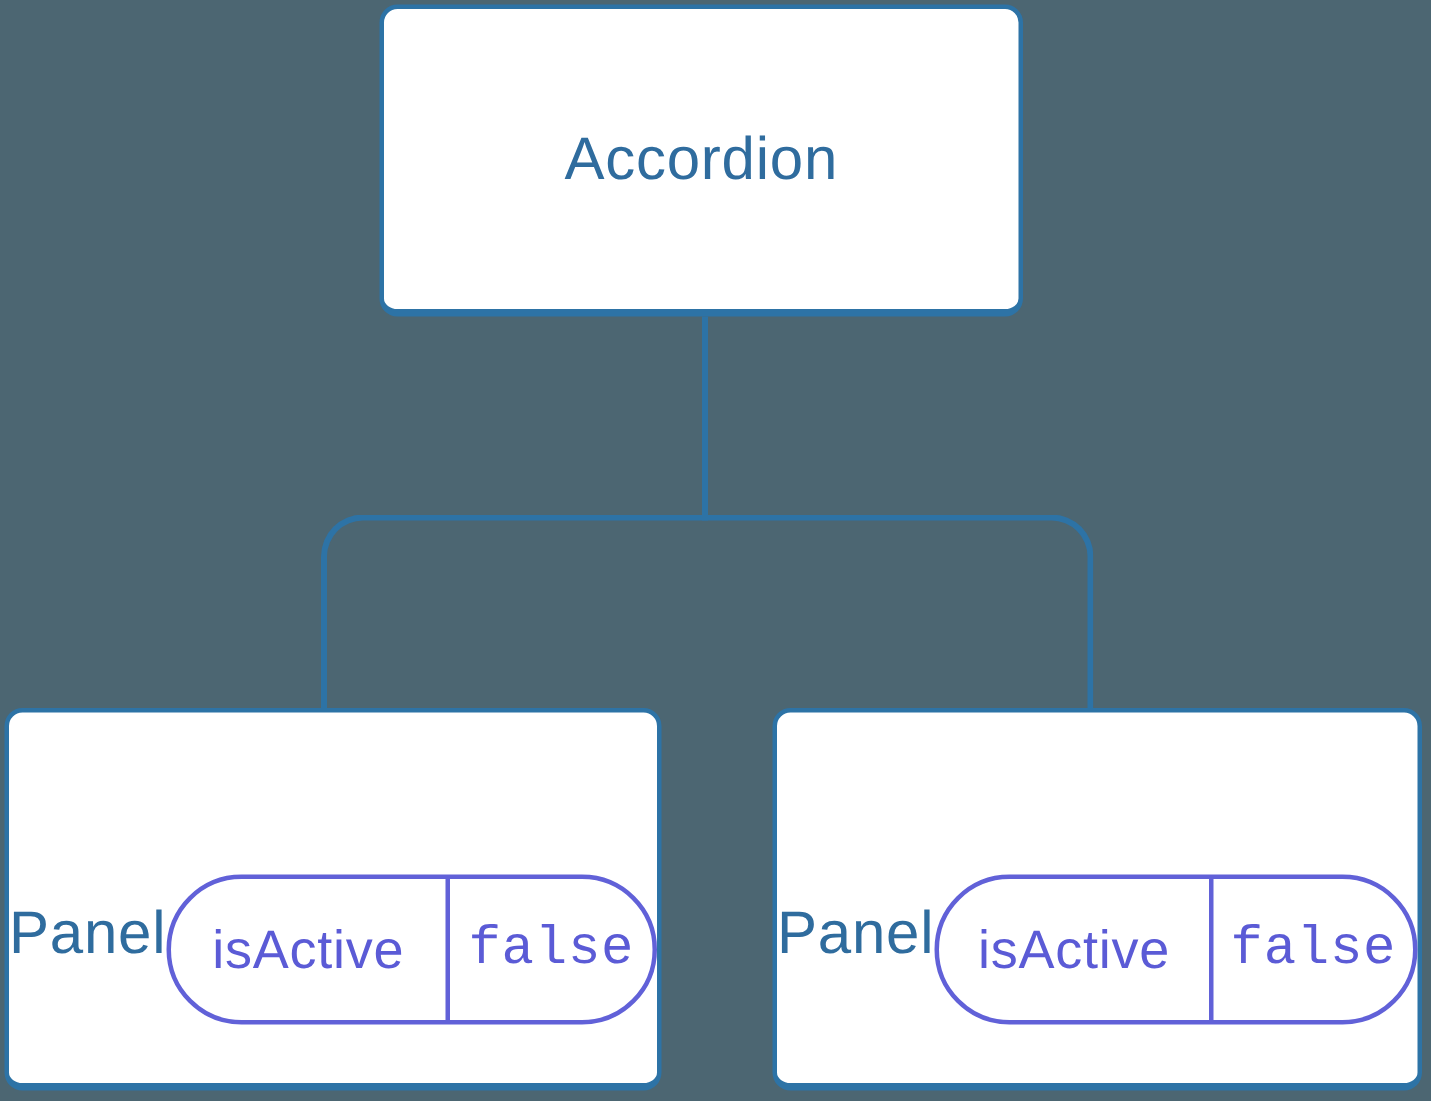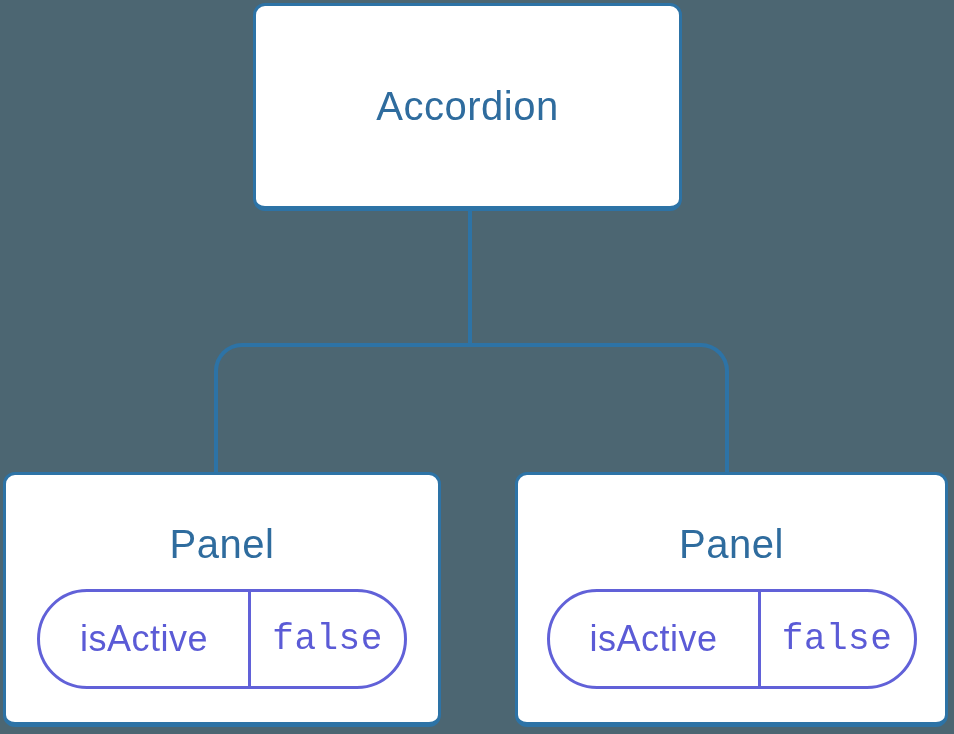--- a/index.html
+++ b/index.html
@@ -35,21 +35,21 @@
     width: 429px; height: 208px;
     display: flex;
     align-items: center;
     justify-content: center;
   }
 
   .node-panel {
     top: 472px;
     height: 255px;
     display: flex;
-    flex-direction: column;
+    flex-direction: row;
     align-items: center;
     padding-top: 46px;
   }
   .node-panel-left  { left: 3px;   width: 438px; }
   .node-panel-right { left: 515px; width: 433px; }
 
   
   .stem {
     position: absolute;
     left: 468px; top: 211px;

